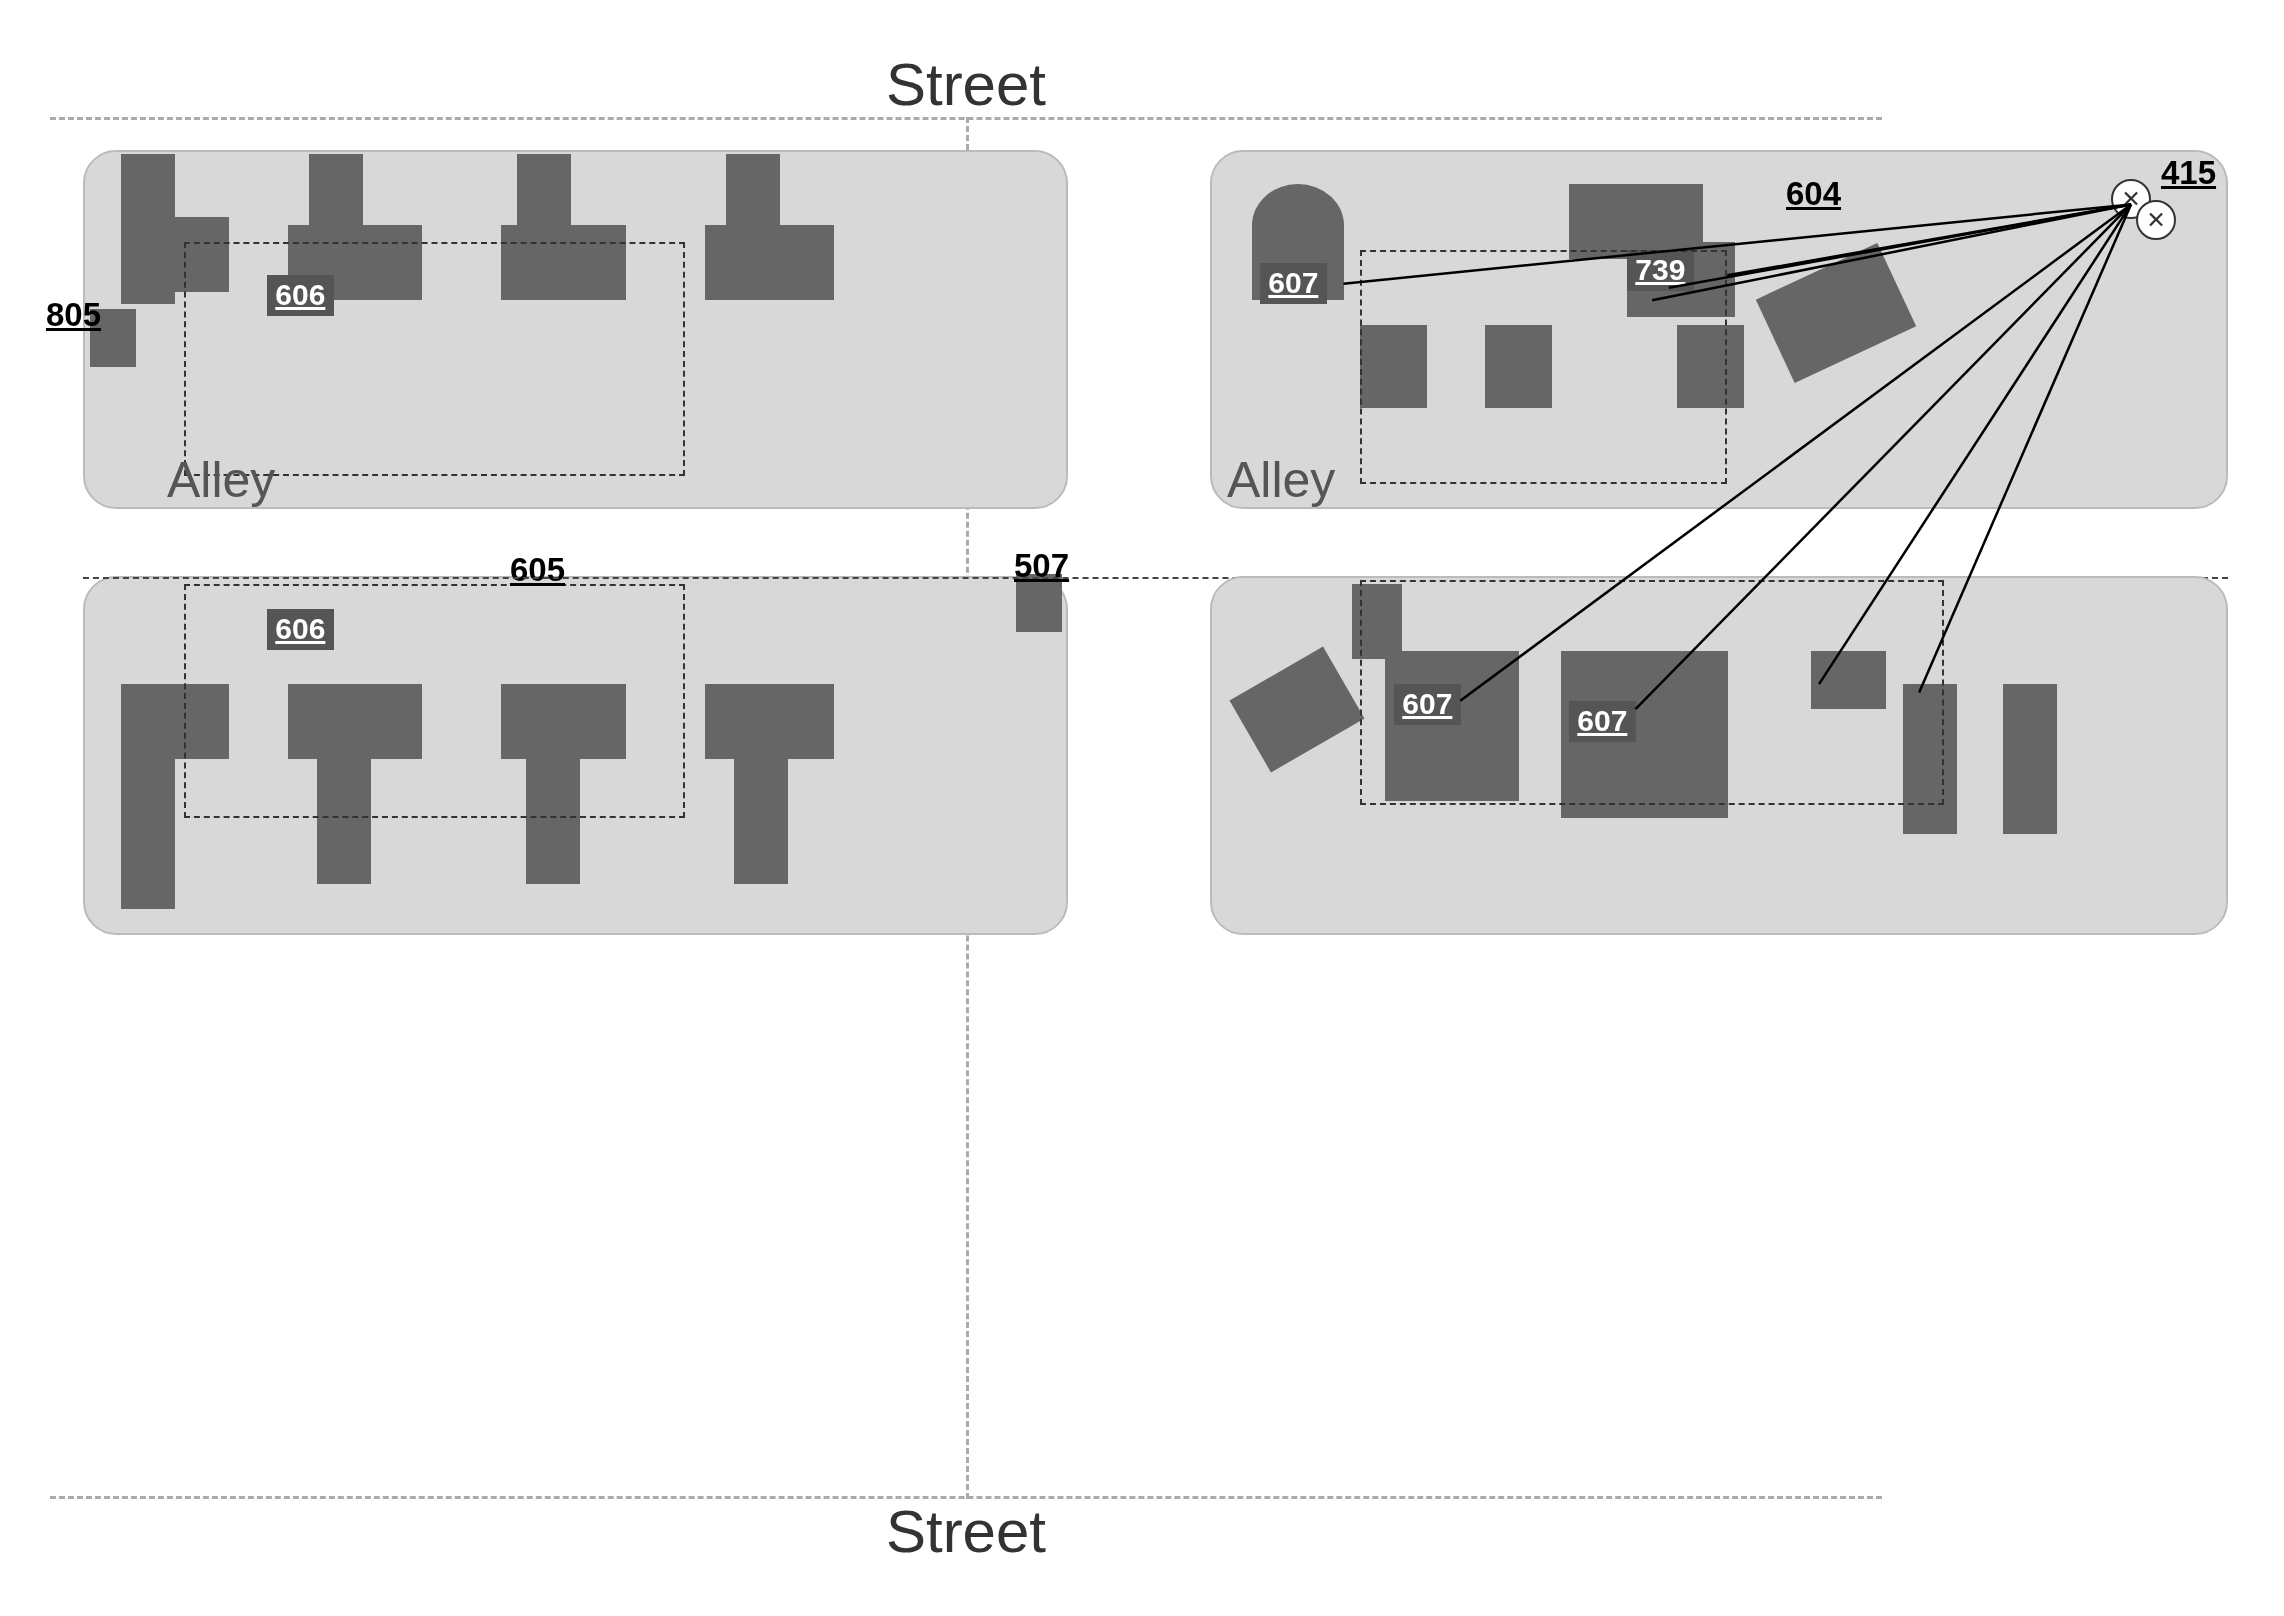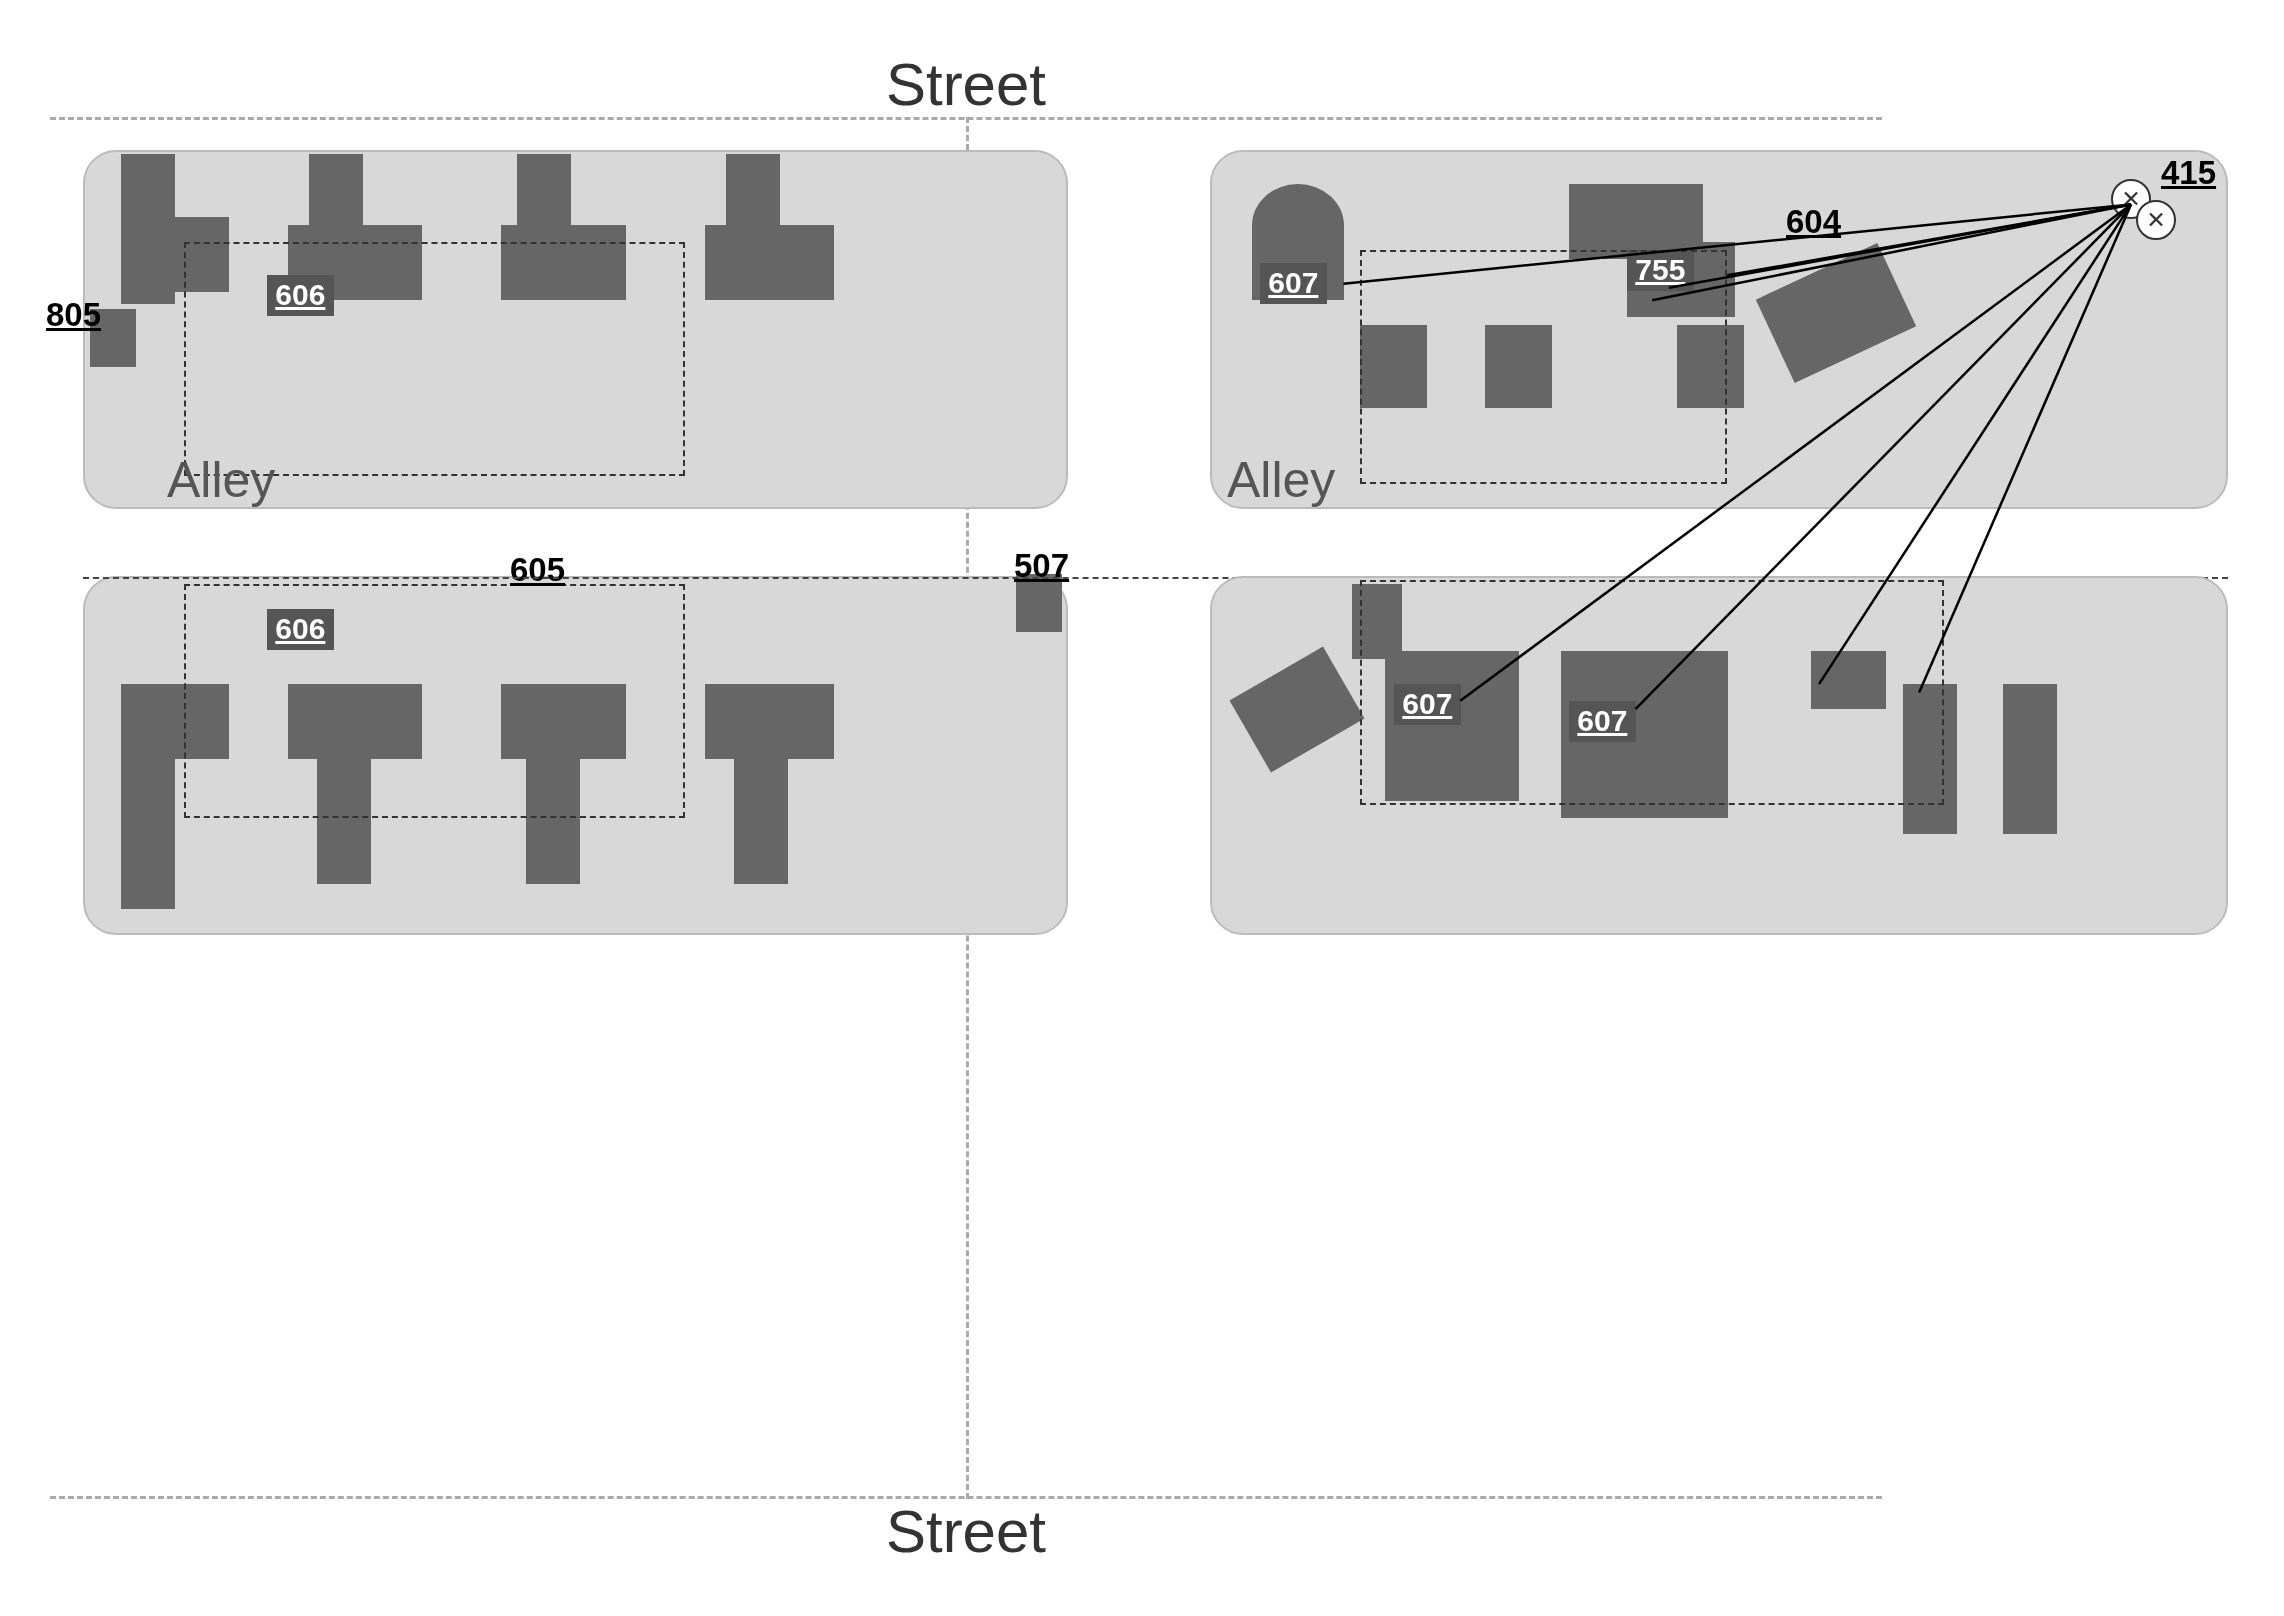--- a/index.html
+++ b/index.html
@@ -202,21 +202,21 @@
   <div class="parcel" style="left:1210px; top:150px; width:1018px; height:359px;"></div>
 
   <div style="position:absolute; left:1252px; top:184px; width:92px; height:83px; background:#666; border-radius:50% 50% 0 0;"></div>
   <div class="building" style="left:1252px; top:250px; width:92px; height:50px;"></div>
 
   <div class="label-box" style="left:1260px; top:263px;">607</div>
 
   <div class="building" style="left:1569px; top:184px; width:134px; height:75px;"></div>
   <div class="building" style="left:1627px; top:242px; width:108px; height:75px;"></div>
 
-  <div class="label-box" style="left:1627px; top:250px;">755</div>
+  <div class="label-box" style="left:1627px; top:250px;">739</div>
 
   <div class="rotated-building" style="left:1769px; top:267px; width:134px; height:92px; transform:rotate(-25deg);"></div>
 
   <div class="building" style="left:1360px; top:325px; width:67px; height:83px;"></div>
   <div class="building" style="left:1485px; top:325px; width:67px; height:83px;"></div>
   <div class="building" style="left:1677px; top:325px; width:67px; height:83px;"></div>
 
   <div class="prop-boundary" style="left:1360px; top:250px; width:367px; height:234px;"></div>
 
   <div class="label-alley-tl">Alley</div>
@@ -261,21 +261,21 @@
   <div class="building" style="left:1561px; top:651px; width:167px; height:167px;"></div>
   <div class="label-box" style="left:1569px; top:701px;">607</div>
 
   <div class="building" style="left:1811px; top:651px; width:75px; height:58px;"></div>
   <div class="building" style="left:1903px; top:684px; width:54px; height:150px;"></div>
   <div class="building" style="left:2003px; top:684px; width:54px; height:150px;"></div>
 
   <div class="prop-boundary" style="left:1360px; top:580px; width:584px; height:225px;"></div>
 
   <div class="ref-label" style="left:2161px; top:154px;">415</div>
-  <div class="ref-label" style="left:1786px; top:175px;margin-top:28px;">604</div>
+  <div class="ref-label" style="left:1786px; top:175px;">604</div>
 
   <div class="circle-x" style="left:2111px; top:179px;">✕</div>
   <div class="circle-x" style="left:2136px; top:200px;">✕</div>
 
   <svg class="lines-svg" viewBox="0 0 2737 1937" width="2284" height="1616">
 
     <line x1="2554" y1="245" x2="2070" y2="330" stroke="#000" stroke-width="3"></line>
     <line x1="2554" y1="245" x2="2000" y2="345" stroke="#000" stroke-width="3"></line>
     <line x1="2554" y1="245" x2="1980" y2="360" stroke="#000" stroke-width="3"></line>
 

